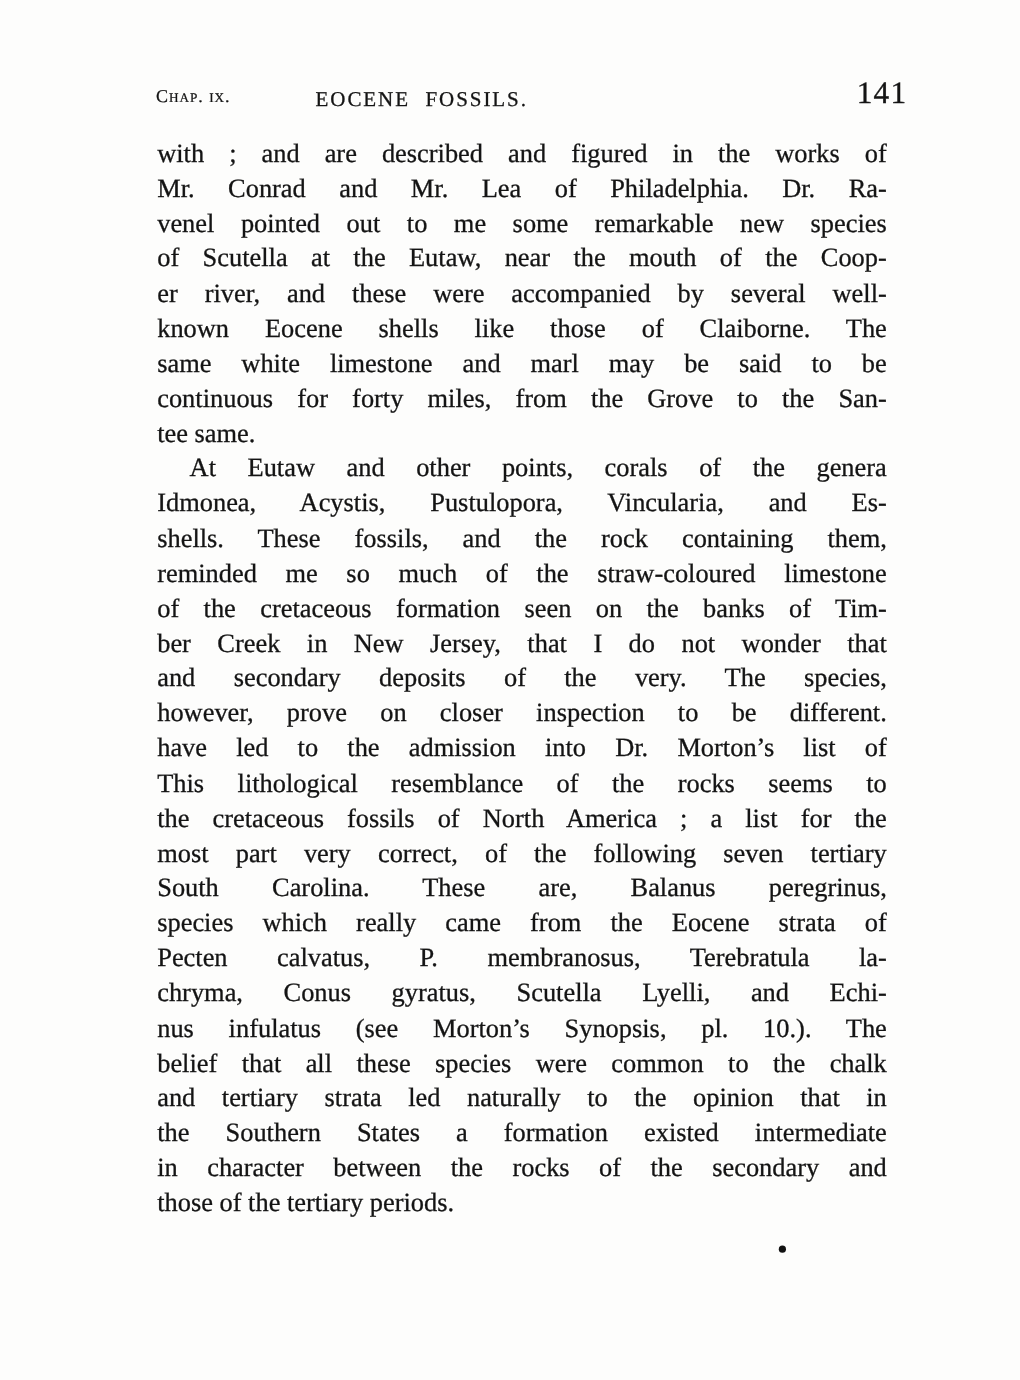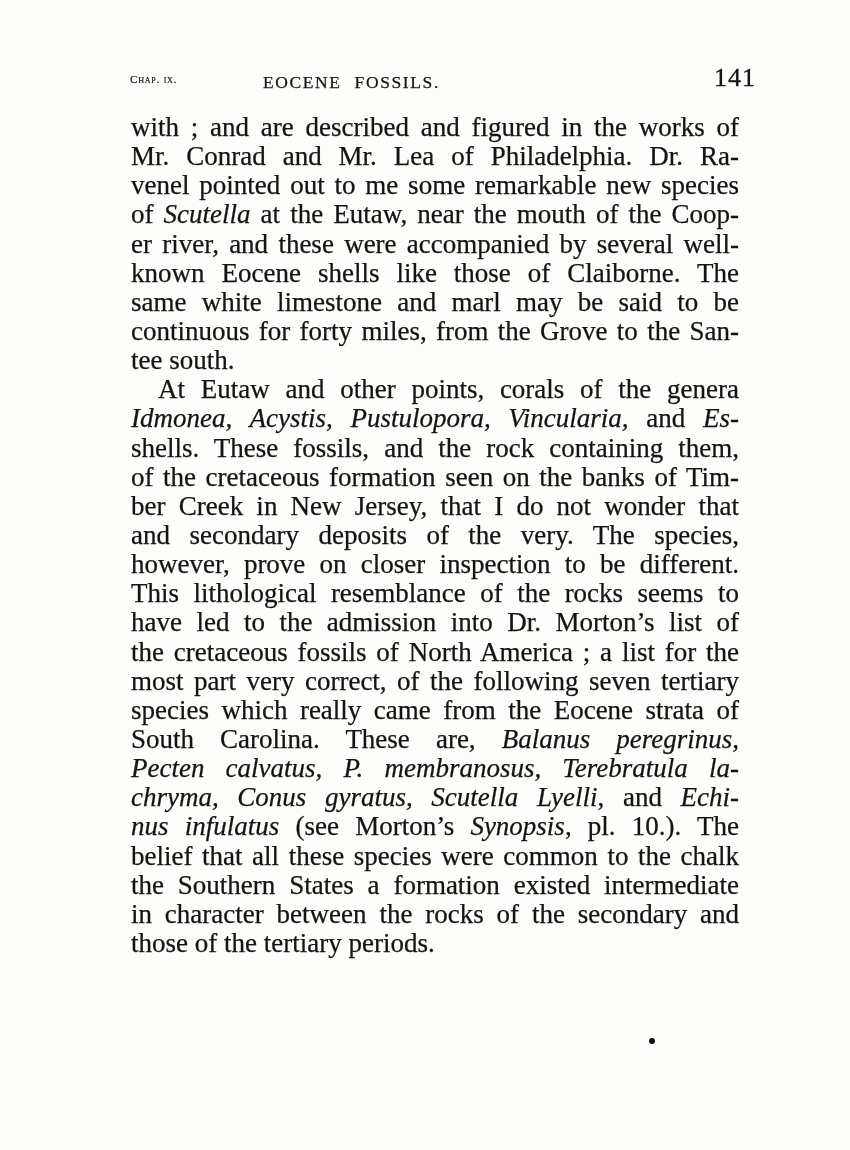--- a/index.html
+++ b/index.html
@@ -8,48 +8,48 @@
     background:#fdfdfc;
     position:relative;
     font-family:"Liberation Serif","DejaVu Serif",serif;
     color:#141414;
     overflow:hidden;
   }
   .page{position:absolute;inset:0;}
   
   .chapter{
     position:absolute;left:130px;top:73px;
-    font-size:11px;font-variant:small-caps;letter-spacing:.8px;
+    font-size:15px;font-variant:small-caps;letter-spacing:.8px;
     -webkit-text-stroke:.2px currentColor;
   }
   .running-title{
     position:absolute;left:263px;top:72px;width:164px;
     text-align:right;font-size:17.5px;letter-spacing:1.6px;word-spacing:7px;
     -webkit-text-stroke:.25px currentColor;
     white-space:nowrap;
   }
   .page-number{
     position:absolute;left:714px;top:63px;
     font-size:26px;letter-spacing:1px;
     -webkit-text-stroke:.3px currentColor;
   }
   
   .text-block{
     position:absolute;left:131px;top:113px;width:608px;
-    font-size:27px;
+    font-size:22px;
   }
   .line{
     height:29.15px;line-height:29.15px;
     white-space:normal;
     -webkit-text-stroke:.25px currentColor;
   }
   .line.j{text-align:justify;text-align-last:justify;}
   .line.l{text-align:left;text-align-last:left;}
   .line.indent{text-indent:27px;}
-  .it{font-style:italic;}
+  .it{}
   
   .ink-dot{
     position:absolute;left:649px;top:1038px;width:6px;height:6px;
     background:#111;border-radius:50%;
   }
 </style>
 </head>
 <body>
 
 <div class="page">
@@ -62,38 +62,40 @@
 
   <div class="text-block" id="text-block">
       <div class="line j"><span>with ; and are described and figured in the works of</span></div>
       <div class="line j"><span>Mr. Conrad and Mr. Lea of Philadelphia.  Dr. Ra-</span></div>
       <div class="line j"><span>venel pointed out to me some remarkable new species</span></div>
       <div class="line j"><span>of </span><span class="it">Scutella</span><span> at the Eutaw, near the mouth of the Coop-</span></div>
       <div class="line j"><span>er river, and these were accompanied by several well-</span></div>
       <div class="line j"><span>known Eocene shells like those of Claiborne.  The</span></div>
       <div class="line j"><span>same white limestone and marl may be said to be</span></div>
       <div class="line j"><span>continuous for forty miles, from the Grove to the San-</span></div>
-      <div class="line l"><span>tee south.</span></div>
+      <div class="line l"><span>tee same.</span></div>
       <div class="line j indent"><span>At Eutaw and other points, corals of the genera</span></div>
       <div class="line j"><span class="it">Idmonea, Acystis, Pustulopora, Vincularia,</span><span> and </span><span class="it">Es-</span></div>
       <div class="line j"><span>shells.  These fossils, and the rock containing them,</span></div>
+      <div class="line j"><span>reminded me so much of the straw-coloured limestone</span></div>
       <div class="line j"><span>of the cretaceous formation seen on the banks of Tim-</span></div>
       <div class="line j"><span>ber Creek in New Jersey, that I do not wonder that</span></div>
       <div class="line j"><span>and secondary deposits of the very.  The species,</span></div>
       <div class="line j"><span>however, prove on closer inspection to be different.</span></div>
+      <div class="line j"><span>have led to the admission into Dr. Morton’s list of</span></div>
       <div class="line j"><span>This lithological resemblance of the rocks seems to</span></div>
-      <div class="line j"><span>have led to the admission into Dr. Morton’s list of</span></div>
       <div class="line j"><span>the cretaceous fossils of North America ; a list for the</span></div>
       <div class="line j"><span>most part very correct, of the following seven tertiary</span></div>
+      <div class="line j"><span>South Carolina.  These are, </span><span class="it">Balanus peregrinus,</span></div>
       <div class="line j"><span>species which really came from the Eocene strata of</span></div>
-      <div class="line j"><span>South Carolina.  These are, </span><span class="it">Balanus peregrinus,</span></div>
       <div class="line j"><span class="it">Pecten calvatus, P. membranosus, Terebratula la-</span></div>
       <div class="line j"><span class="it">chryma, Conus gyratus, Scutella Lyelli</span><span>, and </span><span class="it">Echi-</span></div>
       <div class="line j"><span class="it">nus infulatus</span><span> (see Morton’s </span><span class="it">Synopsis</span><span>, pl. 10.).  The</span></div>
       <div class="line j"><span>belief that all these species were common to the chalk</span></div>
+      <div class="line j"><span>and tertiary strata led naturally to the opinion that in</span></div>
       <div class="line j"><span>the Southern States a formation existed intermediate</span></div>
       <div class="line j"><span>in character between the rocks of the secondary and</span></div>
       <div class="line l"><span>those of the tertiary periods.</span></div>
     </div>
 
   <div class="ink-dot"></div>
 
 </div>
 
 </body></html>

